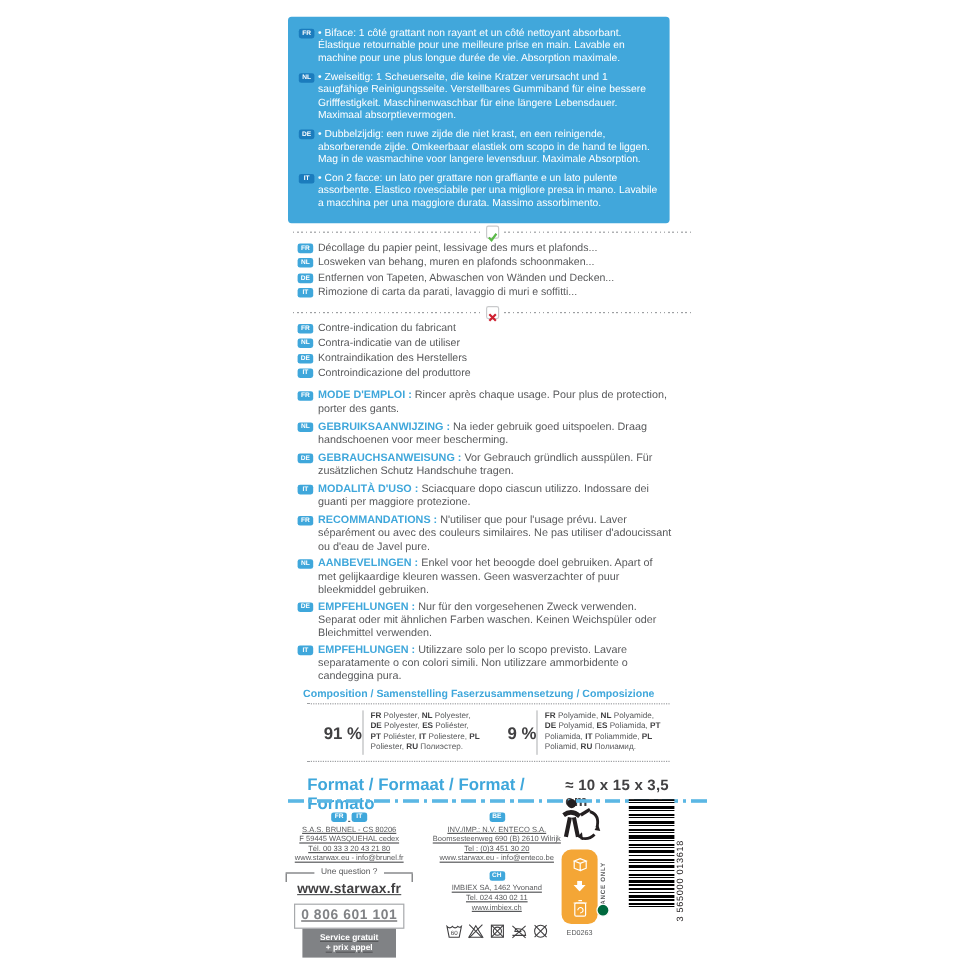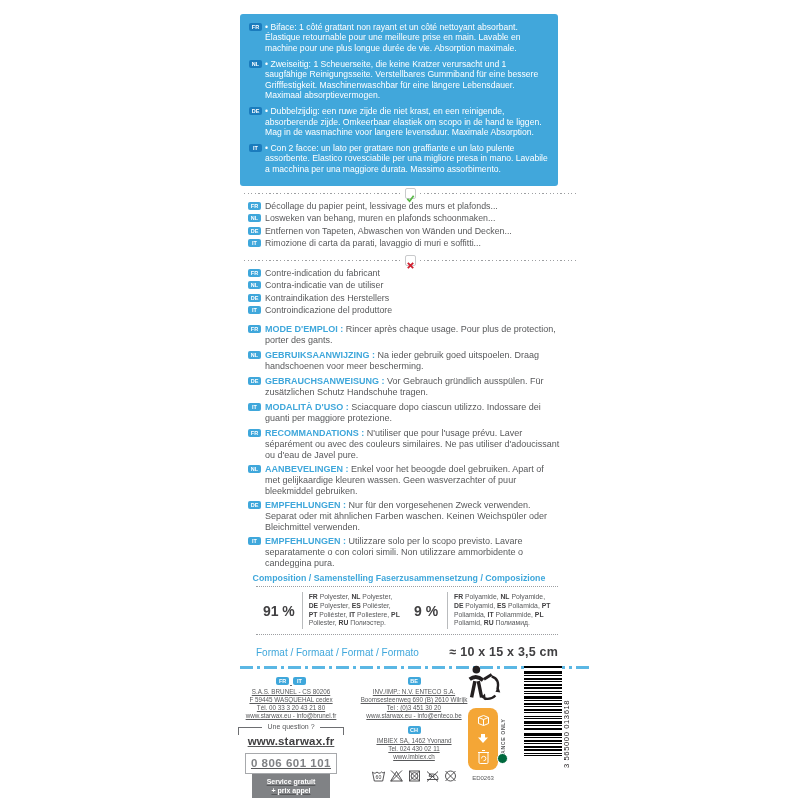--- a/index.html
+++ b/index.html
@@ -30,29 +30,29 @@
   .lblock{font-size:9px;line-height:11px;padding-left:17px;margin-bottom:4px;}
   .lblock .tag{margin-left:-17px;margin-right:4px;}
   .hd{color:#3fa7db;font-weight:bold;}
   .blocks.reco .lblock{margin-bottom:3px;}
   
   .comp-header{position:absolute;left:240px;top:573px;width:318px;text-align:center;
                color:#3fa7db;font-weight:bold;font-size:8.8px;}
   .comp-table{position:absolute;left:256px;top:586px;width:302px;box-sizing:border-box;
               display:flex;align-items:center;padding:5px 0;
               border-top:1.4px dotted #9d9fa2;border-bottom:1.4px dotted #9d9fa2;}
-  .pct{font-size:14px;font-weight:bold;color:#414042;text-align:center;}
+  .pct{font-size:14px;font-weight:bold;color:#414042;text-align:right;}
   .pct1{width:48px;} .pct2{width:44px;}
   .fibers{border-left:1px solid #b9bbbd;padding:1px 5px 1px 6px;font-size:6.8px;line-height:1.3;color:#58595b;}
   .fibers1{width:96px;} .fibers2{width:104px;}
   .fib b{color:#414042;}
   
   .format-row{position:absolute;left:256px;top:645px;width:302px;display:flex;
               justify-content:space-between;align-items:center;}
-  .format-label{color:#3fa7db;font-weight:normal;font-size:10px;}
+  .format-label{color:#3fa7db;font-weight:bold;font-size:14px;}
   .format-value{color:#414042;font-weight:bold;font-size:12.5px;letter-spacing:.2px;margin-left:22px;}
   
   .dashsep{position:absolute;left:240px;top:666px;width:350px;height:2.6px;
            background:repeating-linear-gradient(90deg,#5bb7e4 0 13px,transparent 13px 17px,#5bb7e4 17px 20px,transparent 20px 24px);}
   
   .fcol{position:absolute;text-align:center;font-size:6.3px;line-height:1.28;color:#58595b;text-decoration:underline;}
   .fcol1{left:238px;top:677px;width:106px;}
   .fcol2{left:350px;top:677px;width:128px;}
   .tagrow{margin-bottom:2px;}
   .tagrow .tag{margin:0 1px;}

